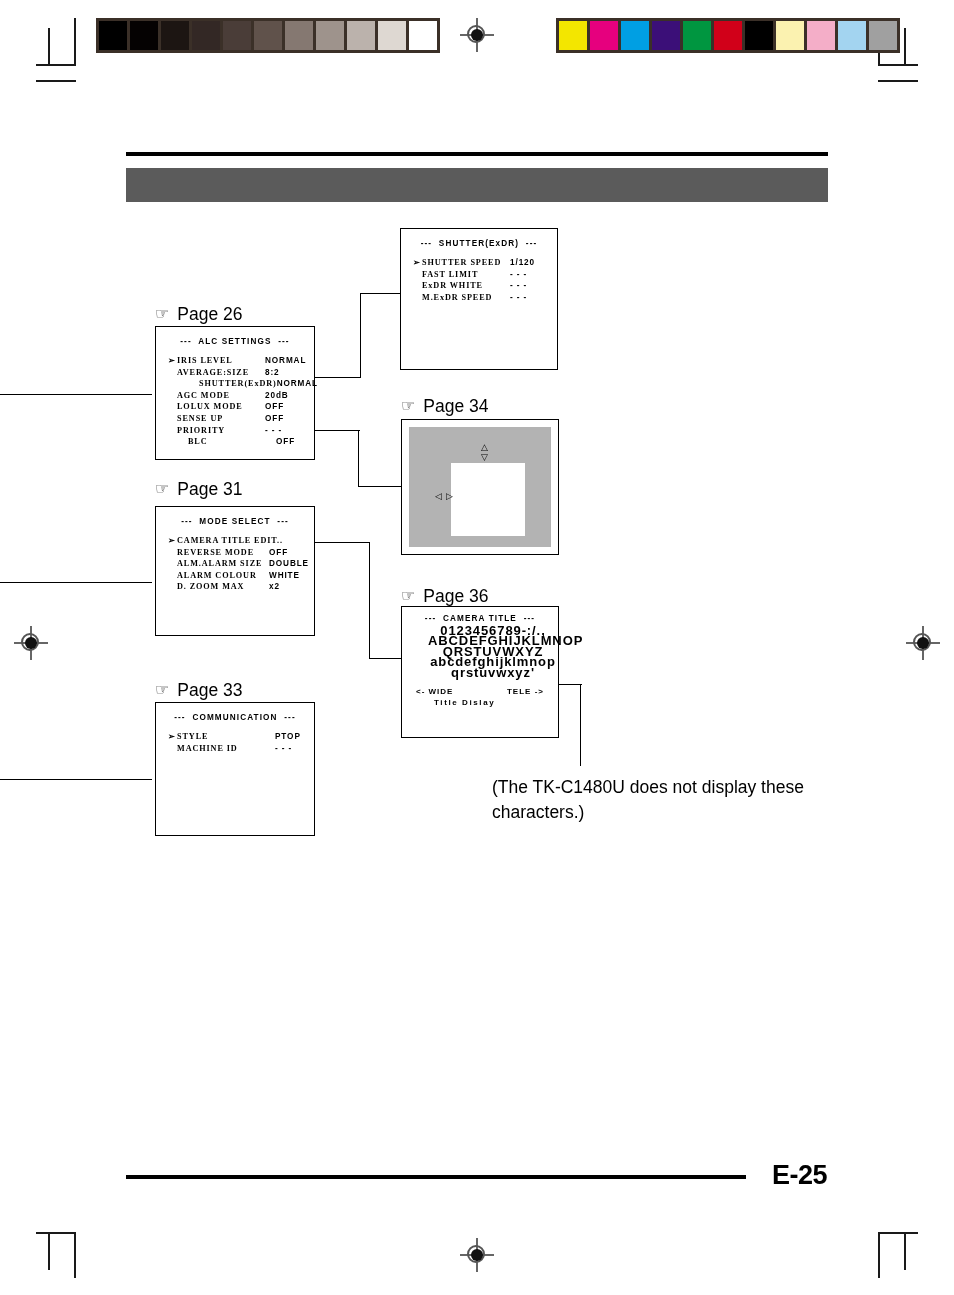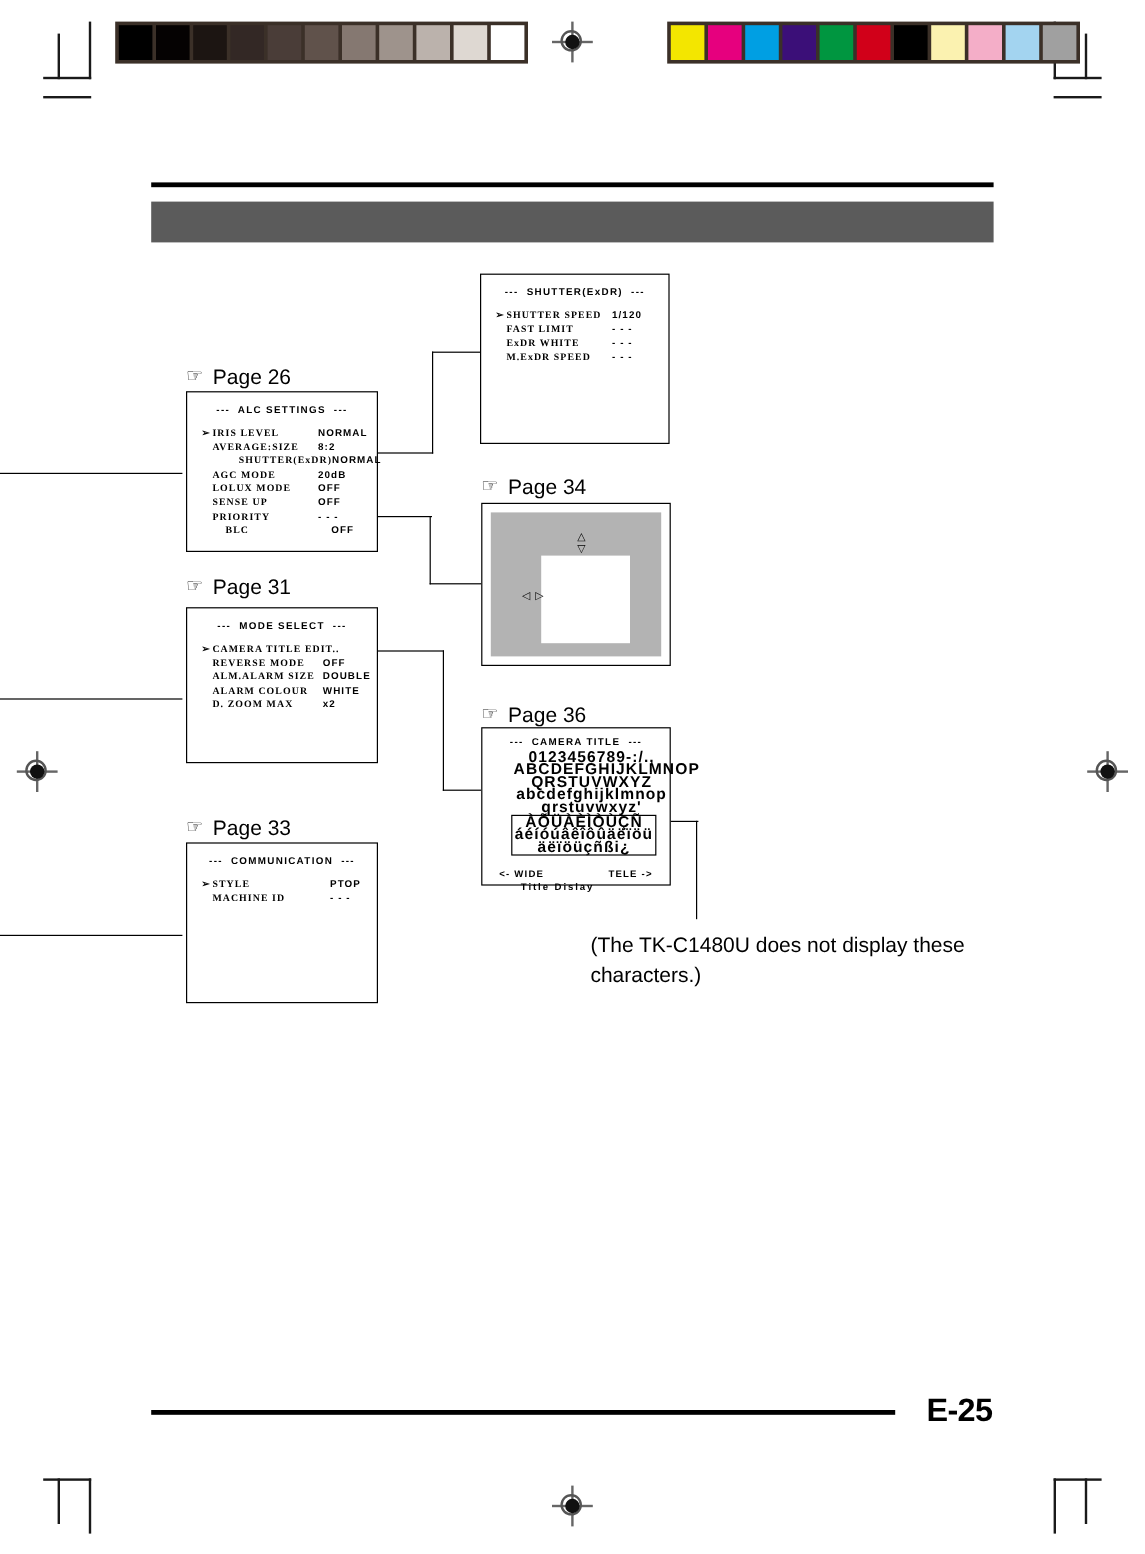--- a/index.html
+++ b/index.html
@@ -251,23 +251,20 @@
 
 <div class="osd osd-ct" style="left:401px;top:606px;width:158px;height:132px;">
   <div class="title" style="margin-top:7px;margin-bottom:3px;">---  CAMERA TITLE  ---</div>
   <div class="ctwrap" id="ct-charset">
       <div class="ctline">0123456789-:/.,</div>
       <div class="ctline">ABCDEFGHIJKLMNOP</div>
       <div class="ctline">QRSTUVWXYZ</div>
       <div class="ctline">abcdefghijklmnop</div>
       <div class="ctline">qrstuvwxyz'</div>
     </div>
-  <div class="ctwrap" style="margin-top:1px;">
-    <div class="boxed" id="ct-boxed"><div class="ctline">ÀÕÜÀÈÌÒÙÇÑ</div><div class="ctline">áéíóúâêîôûäëïöü</div><div class="ctline">äëïöüçñßi¿</div></div>
-  </div>
   <div class="footrow">
     <span>&lt;- WIDE</span>
     <span>TELE -&gt;</span>
   </div>
   <div class="dispname">Title Dislay</div>
 </div>
 
 <div class="pageref" style="left:155px;top:680px;">
   <span class="hand">☞</span>
   <span>Page 33</span>

